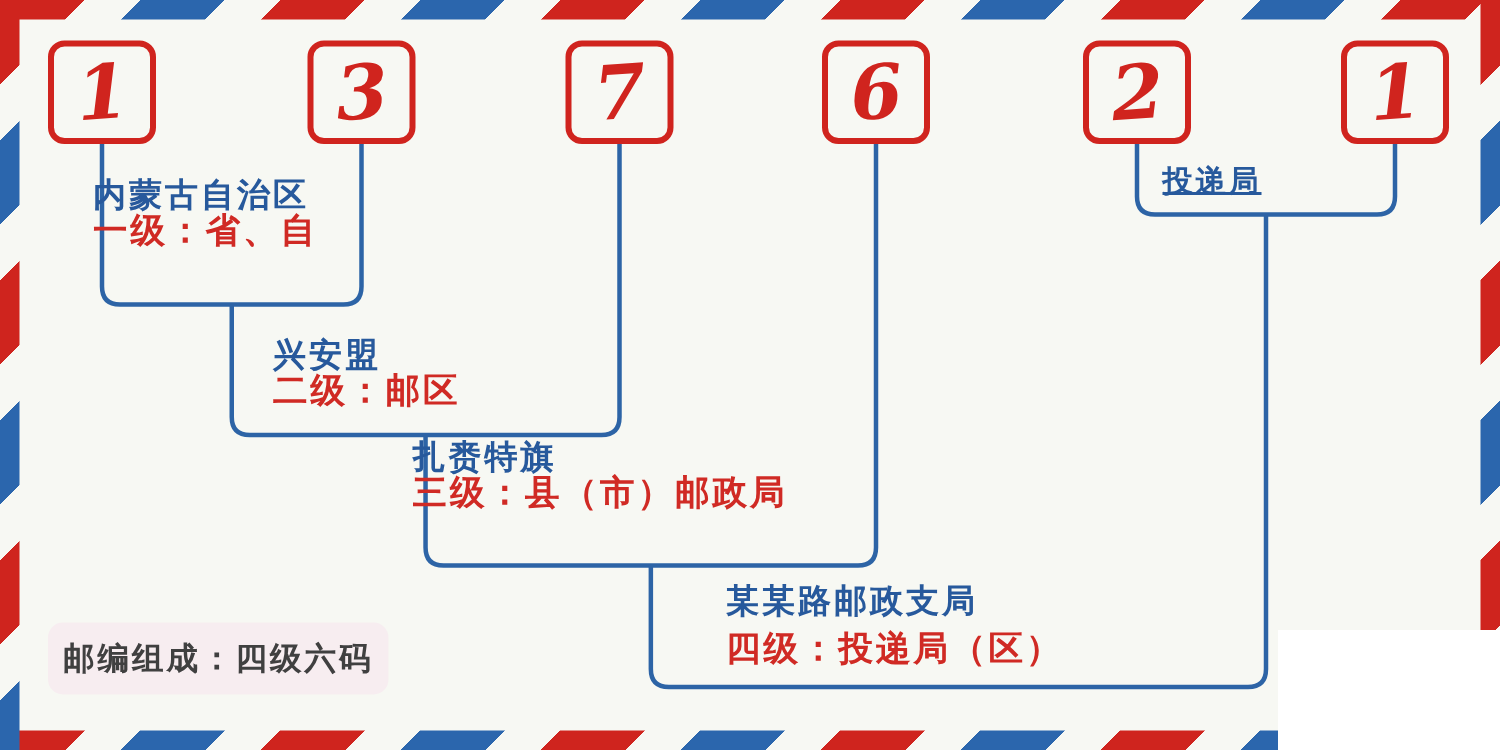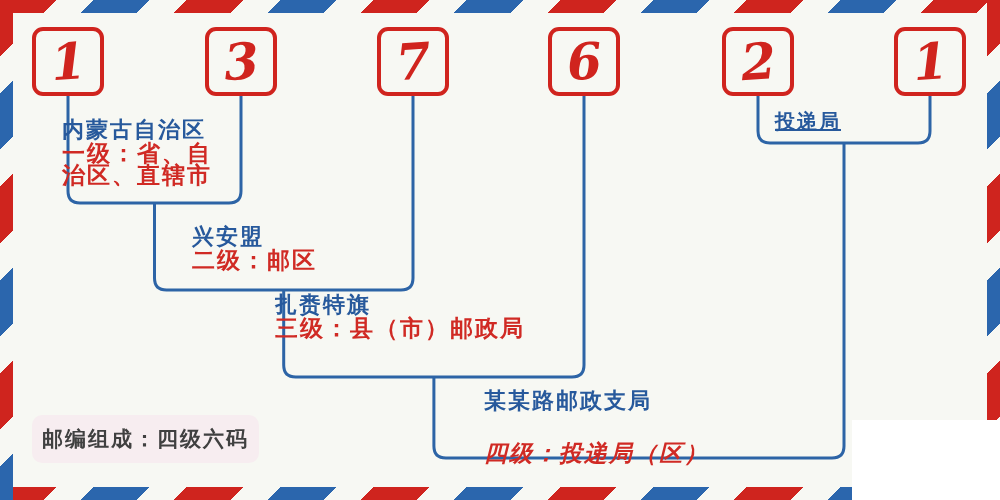--- a/index.html
+++ b/index.html
@@ -48,24 +48,24 @@
   .lvl{position:absolute;z-index:3;}
   .lvl .name{
     color:#27599c;font-weight:bold;letter-spacing:2px;
     font-size:22px;line-height:26px;display:block;
   }
   .lvl .desc{
     color:#d02a24;font-weight:bold;letter-spacing:2px;
     font-size:23px;line-height:22px;display:block;
   }
   #level-1{left:62px;top:117px;width:188px;}
-  #level-2{left:192px;top:224px;width:200px;}
+  #level-2{left:182px;top:224px;width:200px;}
   #level-3{left:275px;top:292px;width:320px;}
   #level-4{left:484px;top:388px;width:310px;}
-  #level-4 .desc{margin-top:29px;font-style:italic;}
+  #level-4 .desc{margin-top:8px;}
   #delivery-label{left:775px;top:108px;width:140px;}
   #delivery-label .name{font-size:20px;text-decoration:underline;}
 
   
   #footer-note{
     position:absolute;left:32px;top:415px;width:227px;height:48px;
     background:#f7edf0;border-radius:10px;
     display:flex;align-items:center;justify-content:center;
     z-index:3;
   }
@@ -112,21 +112,20 @@
   <div class="digit-box" style="left:722px">
     <span class="digit">2</span>
   </div>
   <div class="digit-box" style="left:894px">
     <span class="digit">1</span>
   </div>
 
   <div class="lvl" id="level-1">
     <span class="name">内蒙古自治区</span>
     <span class="desc">一级：省、自</span>
-    <span class="desc">治区、直辖市</span>
   </div>
 
   <div class="lvl" id="level-2">
     <span class="name">兴安盟</span>
     <span class="desc">二级：邮区</span>
   </div>
 
   <div class="lvl" id="level-3">
     <span class="name">扎赉特旗</span>
     <span class="desc">三级：县（市）邮政局</span>

